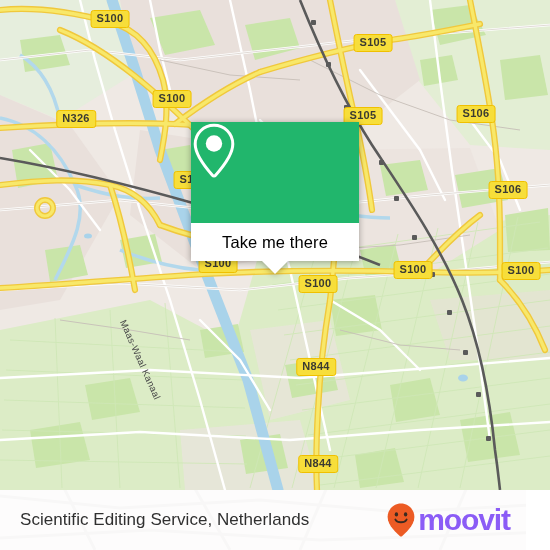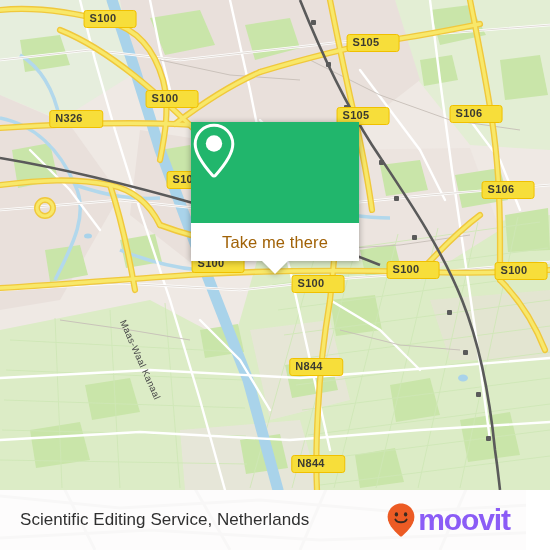--- a/index.html
+++ b/index.html
@@ -20,21 +20,21 @@
   
   .shield{
     position:absolute;
     background:#f7de3a;
     border:1.5px solid #f0c000;
     border-radius:3px;
     color:#3b3b32;
     font-size:11px;
     font-weight:bold;
     letter-spacing:.3px;
-    padding:1px 19px 2px 5px;
+    padding:1px 5px 2px 5px;
     line-height:13px;
     white-space:nowrap;
     box-sizing:border-box;
     text-align:center;
     transform:translate(-50%,-50%);
     font-family:"Liberation Sans","DejaVu Sans",sans-serif;
   }
 
   .waterlabel{
     position:absolute;
@@ -67,21 +67,21 @@
   #popup-top{
     height:101px;
     background:#21b66c;
     display:flex;align-items:center;justify-content:center;
   }
   #popup-bottom{
     height:38px;background:#ffffff;
     display:flex;align-items:center;justify-content:center;
   }
   #popup-label{
-    color:#a16207;font-size:16.5px;letter-spacing:.1px;
+    color:#000000;font-size:16.5px;letter-spacing:.1px;
     font-family:"Liberation Sans","DejaVu Sans",sans-serif;
   }
   #popup-tail{
     position:absolute;left:50%;bottom:-13px;
     margin-left:-13px;
     width:0;height:0;
     border-left:13px solid transparent;
     border-right:13px solid transparent;
     border-top:13px solid #ffffff;
   }

